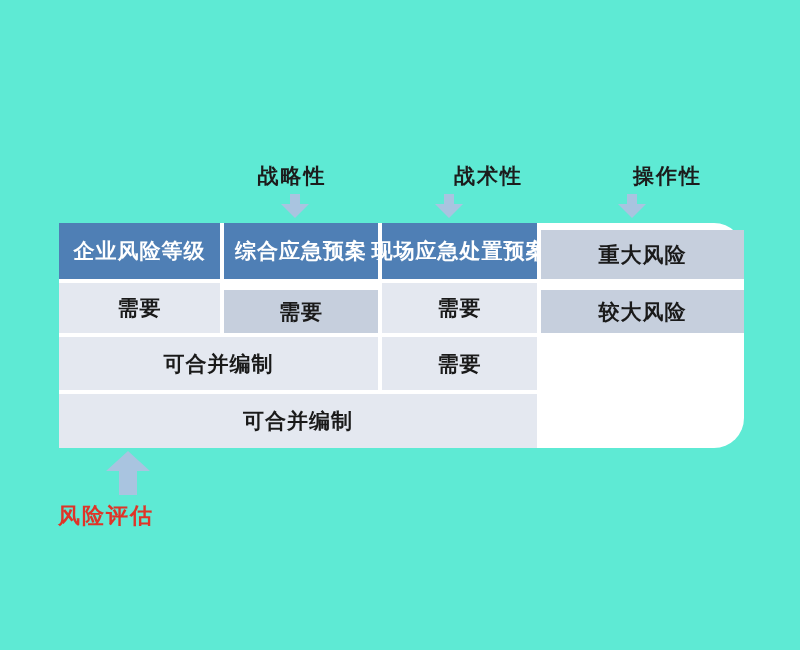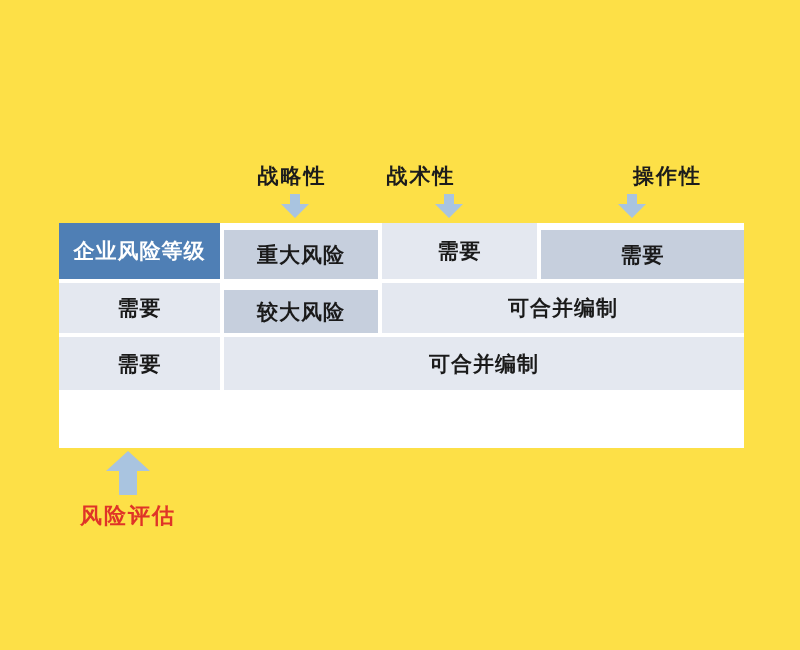--- a/index.html
+++ b/index.html
@@ -1,35 +1,36 @@
 <!DOCTYPE html>
 <html><head>
 <meta charset="utf-8">
 <style>
   * { margin: 0; padding: 0; box-sizing: border-box; }
   html, body { background: #ffffff; }
   .canvas {
     position: relative;
     width: 800px;
     height: 650px;
-    background: #fde047;
+    background: #5eead4;
     font-family: "Liberation Sans", sans-serif;
     overflow: hidden;
   }
 
   
   .grid-table {
     position: absolute;
     left: 59px;
     top: 223px;
     display: grid;
     grid-template-columns: 161px 154px 155px 203px;
     grid-template-rows: 56px 50px 53px 54px;
     gap: 4px;
     background: #ffffff;
+    border-radius: 30px;
   }
   .cell {
     display: flex;
     align-items: center;
     justify-content: center;
     font-weight: bold;
     font-size: 21px;
     color: #1a1a1a;
     letter-spacing: 1px;
     white-space: nowrap;
@@ -46,36 +47,36 @@
     width: 140px;
     text-align: center;
     font-family: "DejaVu Serif", serif;
     font-weight: bold;
     font-size: 21px;
     color: #1c1c1c;
     letter-spacing: 2px;
   }
   .top-label { top: 162px; }
   .label-strategic   { left: 222px; }
-  .label-tactical    { left: 351px; }
+  .label-tactical    { left: 383px; text-align: right; }
   .label-operational { left: 562px; text-align: right; }
 
   .down-arrow { position: absolute; top: 194px; width: 28px; height: 24px; }
   .down-arrow-1 { left: 281px; }
   .down-arrow-2 { left: 435px; }
   .down-arrow-3 { left: 618px; }
 
   .up-arrow { position: absolute; left: 106px; top: 451px; width: 44px; height: 44px; }
 
   .bottom-label {
     position: absolute;
     left: 58px;
     top: 501px;
     width: 140px;
-    text-align: center;
+    text-align: left;
     font-family: "DejaVu Serif", serif;
     font-weight: bold;
     font-size: 22px;
     color: #df3428;
     letter-spacing: 2px;
   }
 </style>
 </head>
 <body>
 
@@ -91,20 +92,22 @@
   <svg class="down-arrow down-arrow-2" viewBox="0 0 28 24">
     <polygon points="9,0 19,0 19,10 28,10 14,24 0,10 9,10" fill="#a9c4e0"></polygon>
   </svg>
   <svg class="down-arrow down-arrow-3" viewBox="0 0 28 24">
     <polygon points="9,0 19,0 19,10 28,10 14,24 0,10 9,10" fill="#a9c4e0"></polygon>
   </svg>
 
   <div class="grid-table">
 
     <div class="cell head">企业风险等级</div>
+    <div class="cell head">综合应急预案</div>
+    <div class="cell head">现场应急处置预案</div>
 
     <div class="cell dark">重大风险</div>
     <div class="cell light">需要</div>
     <div class="cell dark">需要</div>
     <div class="cell light">需要</div>
 
     <div class="cell dark">较大风险</div>
     <div class="cell light span2">可合并编制</div>
     <div class="cell light">需要</div>
 

